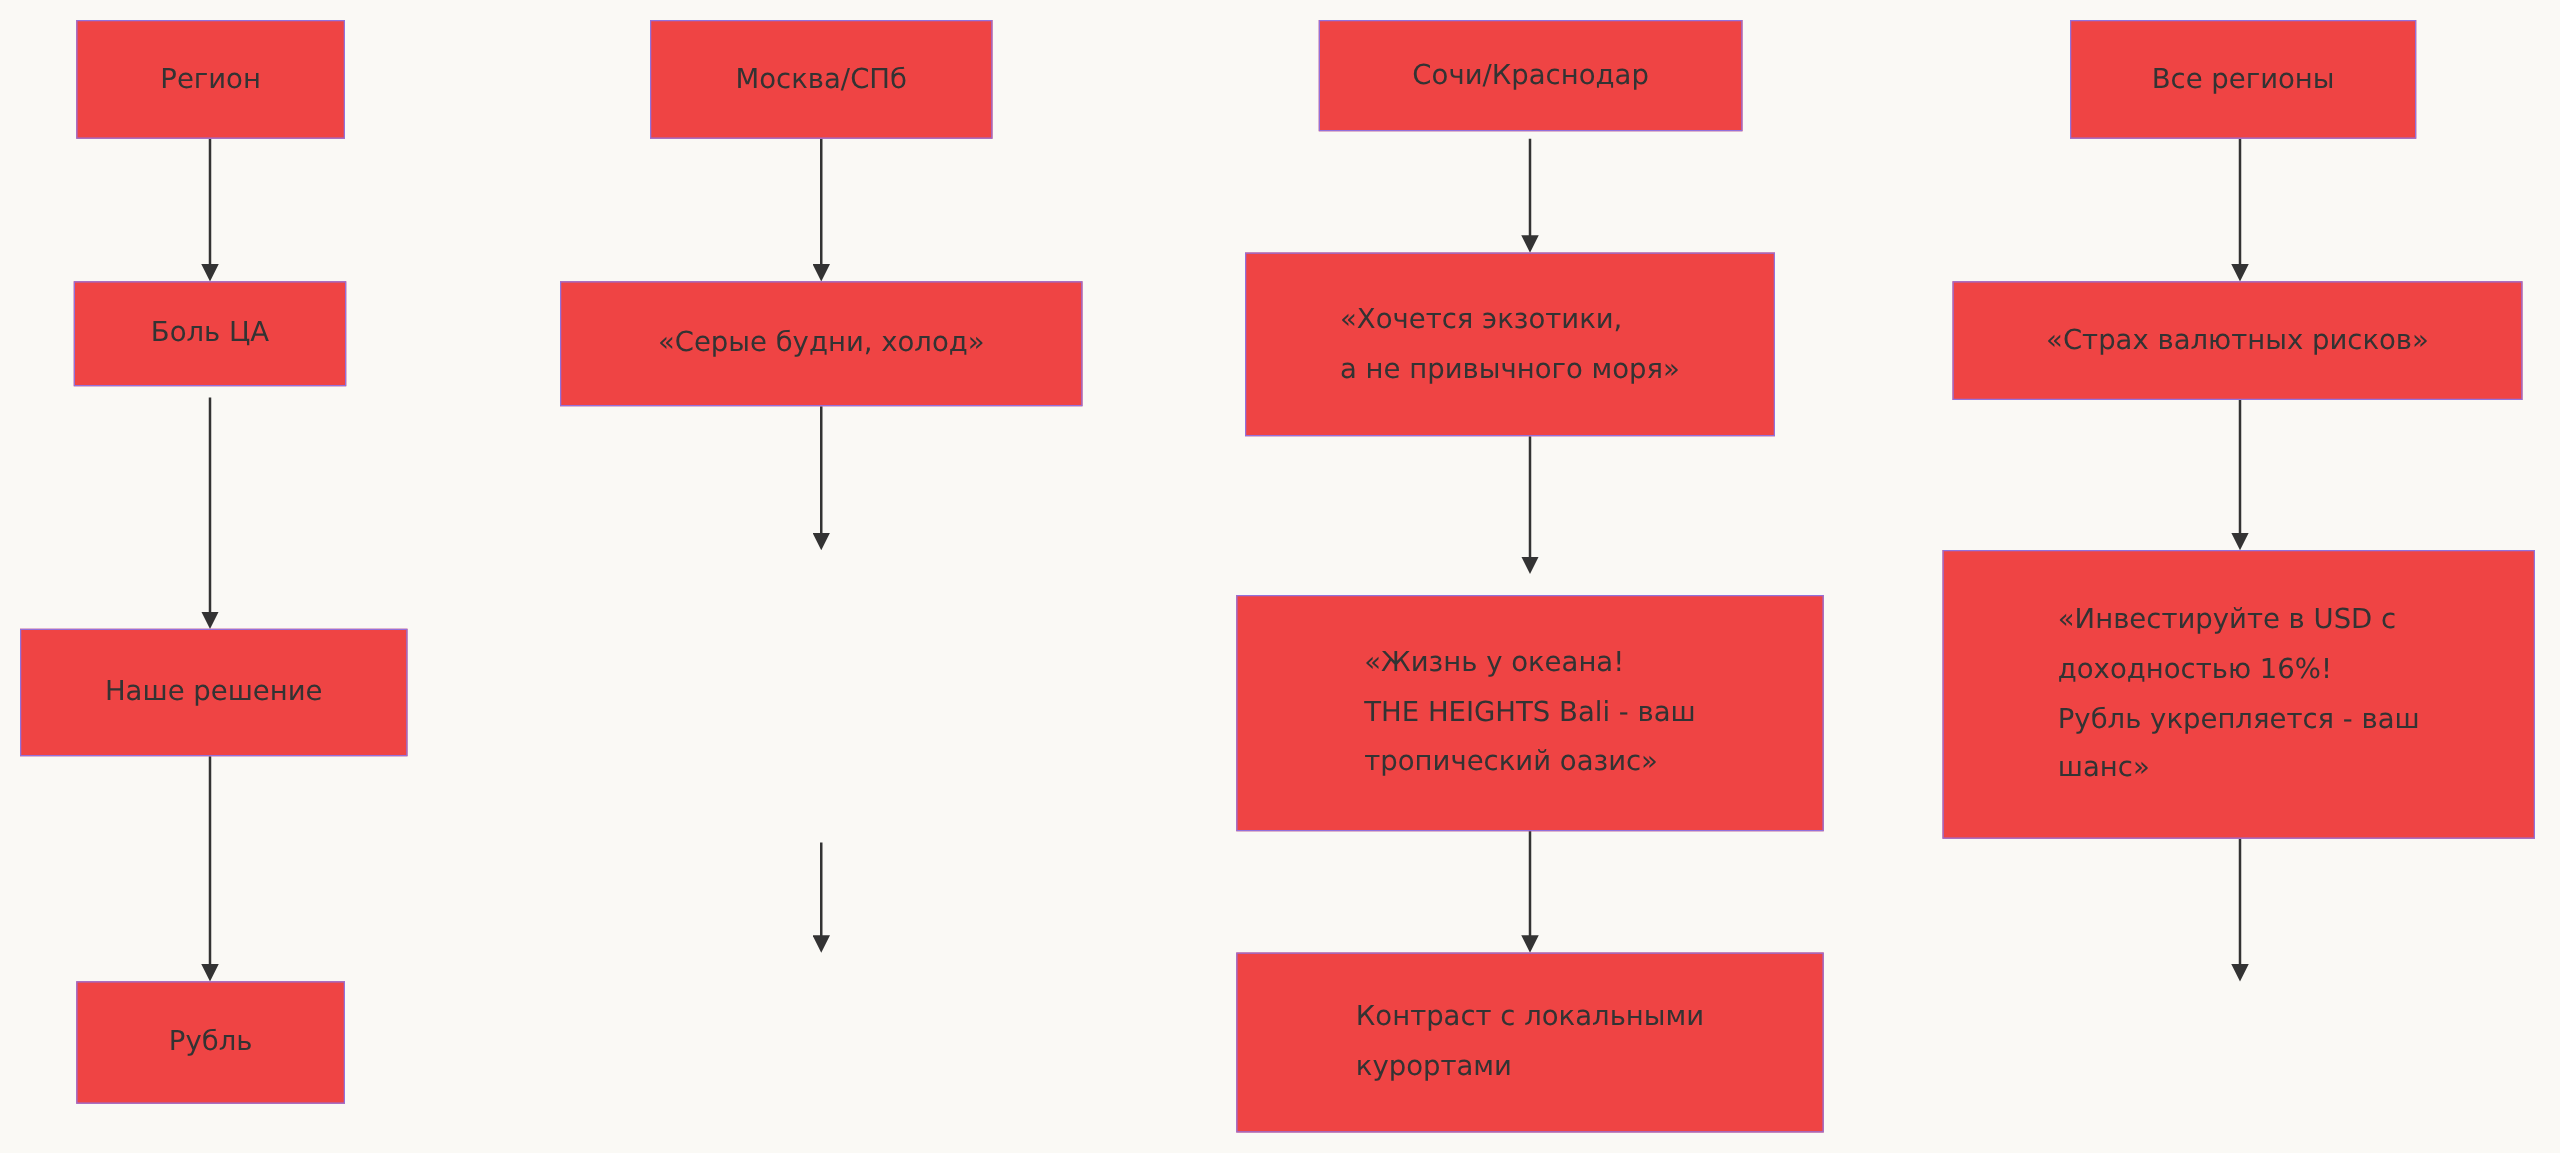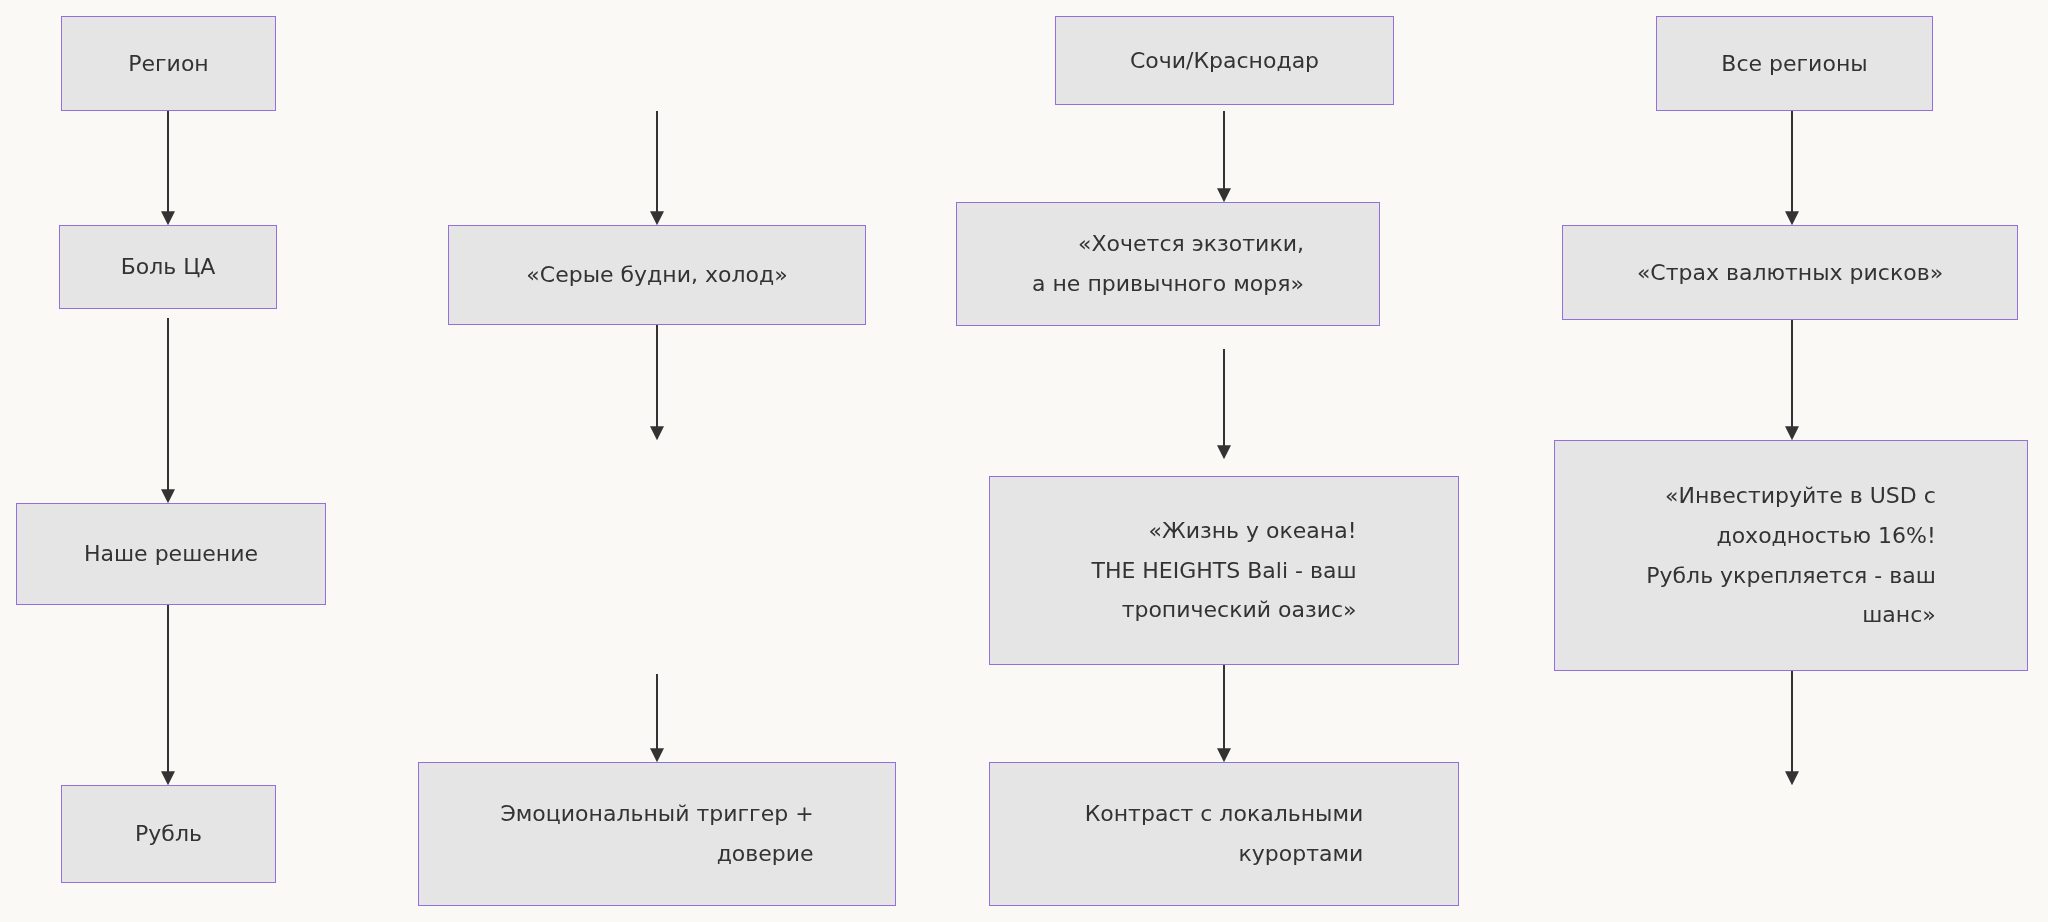--- a/index.html
+++ b/index.html
@@ -11,29 +11,29 @@
   #canvas {
     position: relative;
     width: 2048px;
     height: 922px;
     background: #faf9f5;
     overflow: hidden;
   }
   .node {
     position: absolute;
     box-sizing: border-box;
-    background: #e5e5e5;
+    background: #ef4444;
     border: 1.5px solid #9370db;
     color: #333333;
     font-size: 22px;
     line-height: 1.8;
     display: flex;
     align-items: center;
     justify-content: center;
-    text-align: right;
+    text-align: left;
     white-space: pre-line;
     padding: 6px 14px;
   }
   #arrows {
     position: absolute;
     left: 0;
     top: 0;
     width: 2048px;
     height: 922px;
     pointer-events: none;
@@ -70,26 +70,25 @@
     <line x1="1792" y1="111" x2="1792" y2="221" marker-end="url(#arrowhead)"></line>
     <line x1="1792" y1="320" x2="1792" y2="436" marker-end="url(#arrowhead)"></line>
     <line x1="1792" y1="671" x2="1792" y2="781" marker-end="url(#arrowhead)"></line>
   </svg>
 
   <div class="node" style="left:61px;top:16px;width:215px;height:95px">Регион</div>
   <div class="node" style="left:59px;top:225px;width:218px;height:84px">Боль ЦА</div>
   <div class="node" style="left:16px;top:503px;width:310px;height:102px">Наше решение</div>
   <div class="node" style="left:61px;top:785px;width:215px;height:98px">Рубль</div>
 
+  <div class="node" style="left:520px;top:16px;width:274px;height:95px">Москва/СПб</div>
   <div class="node" style="left:448px;top:225px;width:418px;height:100px">«Серые будни, холод»</div>
-  <div class="node" style="left:418px;top:762px;width:478px;height:144px">Эмоциональный триггер +
-доверие</div>
 
   <div class="node" style="left:1055px;top:16px;width:339px;height:89px">Сочи/Краснодар</div>
-  <div class="node" style="left:956px;top:202px;width:424px;height:124px">«Хочется экзотики,
+  <div class="node" style="left:996px;top:202px;width:424px;height:147px">«Хочется экзотики,
 а не привычного моря»</div>
   <div class="node" style="left:989px;top:476px;width:470px;height:189px">«Жизнь у океана!
 THE HEIGHTS Bali - ваш
 тропический оазис»</div>
   <div class="node" style="left:989px;top:762px;width:470px;height:144px">Контраст с локальными
 курортами</div>
 
   <div class="node" style="left:1656px;top:16px;width:277px;height:95px">Все регионы</div>
   <div class="node" style="left:1562px;top:225px;width:456px;height:95px">«Страх валютных рисков»</div>
   <div class="node" style="left:1554px;top:440px;width:474px;height:231px">«Инвестируйте в USD с

